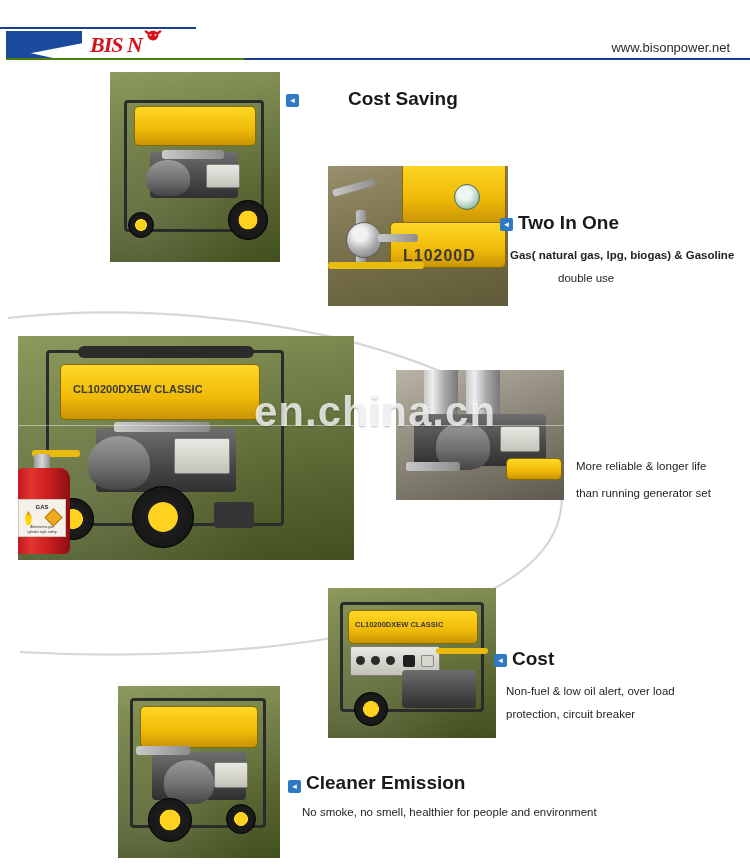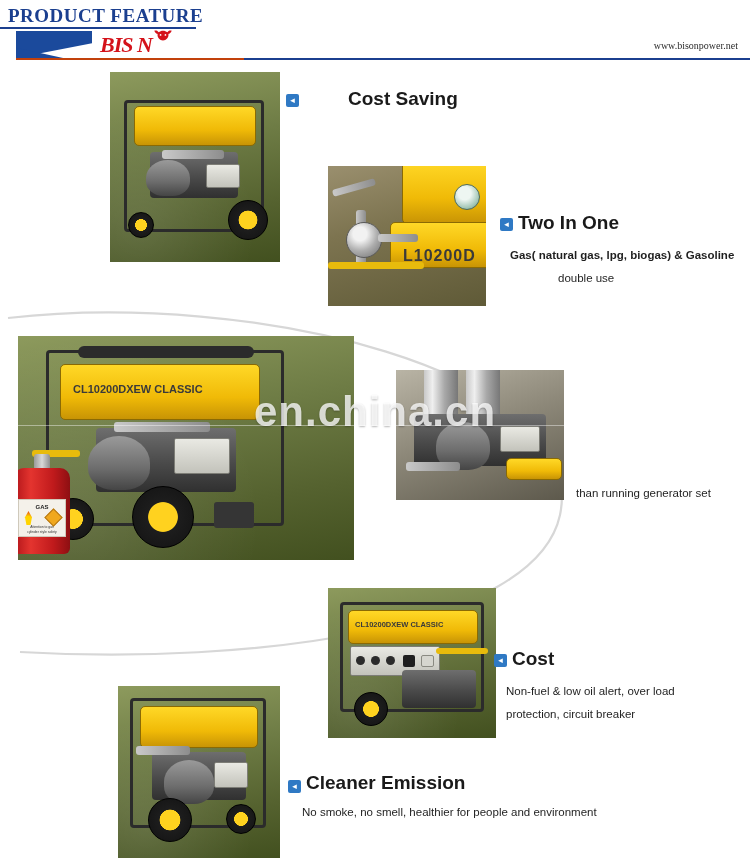--- a/index.html
+++ b/index.html
@@ -24,23 +24,23 @@
     position: absolute; left: 8px; top: 5px;
     font-family: "Liberation Serif", serif;
     font-size: 19px; font-weight: bold; color: #1b3f8f;
     letter-spacing: 0.5px;
   }
   .header-rule {
     position: absolute; left: 0; top: 27px; width: 196px; height: 2px;
     background: #1b3f8f;
   }
   .logo-box {
-    position: absolute; left: 16px; top: 31px; width: 244px; height: 29px;
+    position: absolute; left: 6px; top: 31px; width: 244px; height: 29px;
     background: #ffffff;
-    border-bottom: 2px solid #c2410c;
+    border-bottom: 2px solid #4d7c0f;
     padding-left: 13px;
   }
   .logo-blue {
     position: absolute; left: 0; top: 0; width: 76px; height: 27px;
     background: #1b4a9c;
     clip-path: polygon(0 0, 100% 0, 100% 45%, 0 100%);
   }
   .logo-blue2 {
     position: absolute; left: 0; top: 0; width: 76px; height: 27px;
     background: #1b4a9c;
@@ -53,22 +53,22 @@
     color: #d4121a; letter-spacing: -1px;
   }
   .logo-bull {
     position: absolute; left: 136px; top: -2px; width: 22px; height: 13px;
   }
   .header-sep {
     position: absolute; left: 244px; top: 58px; width: 506px; height: 2px;
     background: #1b3f8f;
   }
   .header-url {
-    position: absolute; right: 12px; top: 40px;
-    font-size: 10px; color: #2b2b2b; font-family: Liberation Serif, serif;
+    position: absolute; right: 20px; top: 40px;
+    font-size: 13px; color: #2b2b2b;
   }
 
   
   .photo {
     position: absolute;
     overflow: hidden;
     background: #6f7d4e;
   }
   .photo .grass {
     position: absolute; left: 0; top: 0; width: 100%; height: 100%;
@@ -206,21 +206,20 @@
     position: absolute; left: 0; top: 425px; width: 750px; height: 1px;
     background: rgba(255,255,255,.42);
   }
 </style>
 </head>
 <body>
 
 <div id="page">
 
   <div class="header">
-    <div class="header-title">PRODUCT FEATURE</div>
     <div class="header-rule"></div>
 
     <div class="logo-box">
       <div class="logo-blue"></div>
       <div class="logo-blue2"></div>
       <div class="logo-word">BIS N</div>
       <svg class="logo-bull" viewBox="0 0 40 24">
         <path d="M4 3 C4 3 9 1 12 6 C16 2 24 2 28 6 C31 1 36 3 36 3 C34 8 30 9 30 9 C31 15 26 21 20 21 C14 21 9 15 10 9 C10 9 6 8 4 3 Z" fill="#d4121a"></path>
         <circle cx="15.5" cy="11" r="1.6" fill="#fff"></circle>
         <circle cx="24.5" cy="11" r="1.6" fill="#fff"></circle>
@@ -244,21 +243,21 @@
       </div>
       <div class="engine" style="left:40px; top:80px; width:88px; height:46px;"></div>
       <div class="engine2" style="left:36px; top:88px; width:44px; height:36px;"></div>
       <div class="pipe" style="left:52px; top:78px; width:62px; height:9px;"></div>
       <div class="panel" style="left:96px; top:92px; width:34px; height:24px;"></div>
       <div class="wheel" style="left:118px; top:128px; width:40px; height:40px;"></div>
       <div class="wheel" style="left:18px; top:140px; width:26px; height:26px;"></div>
     </div>
   </div>
 
-  <div class="photo" style="left:328px; top:166px; width:158px; height:140px;">
+  <div class="photo" style="left:328px; top:166px; width:180px; height:140px;">
     <div class="grass dirt"></div>
     <div class="gen" style="left:0; top:0; width:170px; height:140px;">
       <div class="tank" style="left:74px; top:-6px; width:104px; height:64px;"></div>
       <div style="position:absolute; left:126px; top:18px; width:26px; height:26px; border-radius:50%;
                   background:radial-gradient(circle at 40% 35%, #eef6f2 0 30%, #9fc4b4 70%, #5c8272 100%);
                   border:1px solid #4d6b5e;"></div>
       <div class="tank" style="left:62px; top:56px; width:116px; height:46px;">
         <div class="bigtext" style="left:12px; top:24px; font-size:16px; letter-spacing:1px;">L10200D</div>
       </div>
       <div class="pipe" style="left:28px; top:44px; width:10px; height:56px;"></div>
@@ -352,20 +351,21 @@
   <div class="wm-line"></div>
 
   <div class="bullet" style="left:286px; top:94px;">◂</div>
   <div class="feature-title" style="left:304px; top:88px;margin-left:44px;">Cost Saving</div>
 
   <div class="bullet" style="left:500px; top:218px;">◂</div>
   <div class="feature-title" style="left:518px; top:212px;">Two In One</div>
   <div class="feature-desc" style="left:510px; top:245px;font-weight:bold;">Gas( natural gas, lpg, biogas) &amp; Gasoline</div>
   <div class="feature-desc" style="left:510px; top:268px;margin-left:48px;">double use</div>
 
+  <div class="feature-desc" style="left:576px; top:456px;">More reliable &amp; longer life</div>
   <div class="feature-desc" style="left:576px; top:483px;">than running generator set</div>
 
   <div class="bullet" style="left:494px; top:654px;">◂</div>
   <div class="feature-title" style="left:512px; top:648px;">Cost</div>
   <div class="feature-desc" style="left:506px; top:704px;">protection,   circuit breaker</div>
   <div class="feature-desc" style="left:506px; top:681px;">Non-fuel &amp; low oil alert,   over load</div>
 
   <div class="bullet" style="left:288px; top:780px;">◂</div>
   <div class="feature-title" style="left:306px; top:772px;">Cleaner Emission</div>
   <div class="feature-desc" style="left:302px; top:802px;">No smoke, no smell, healthier for people and environment</div>

